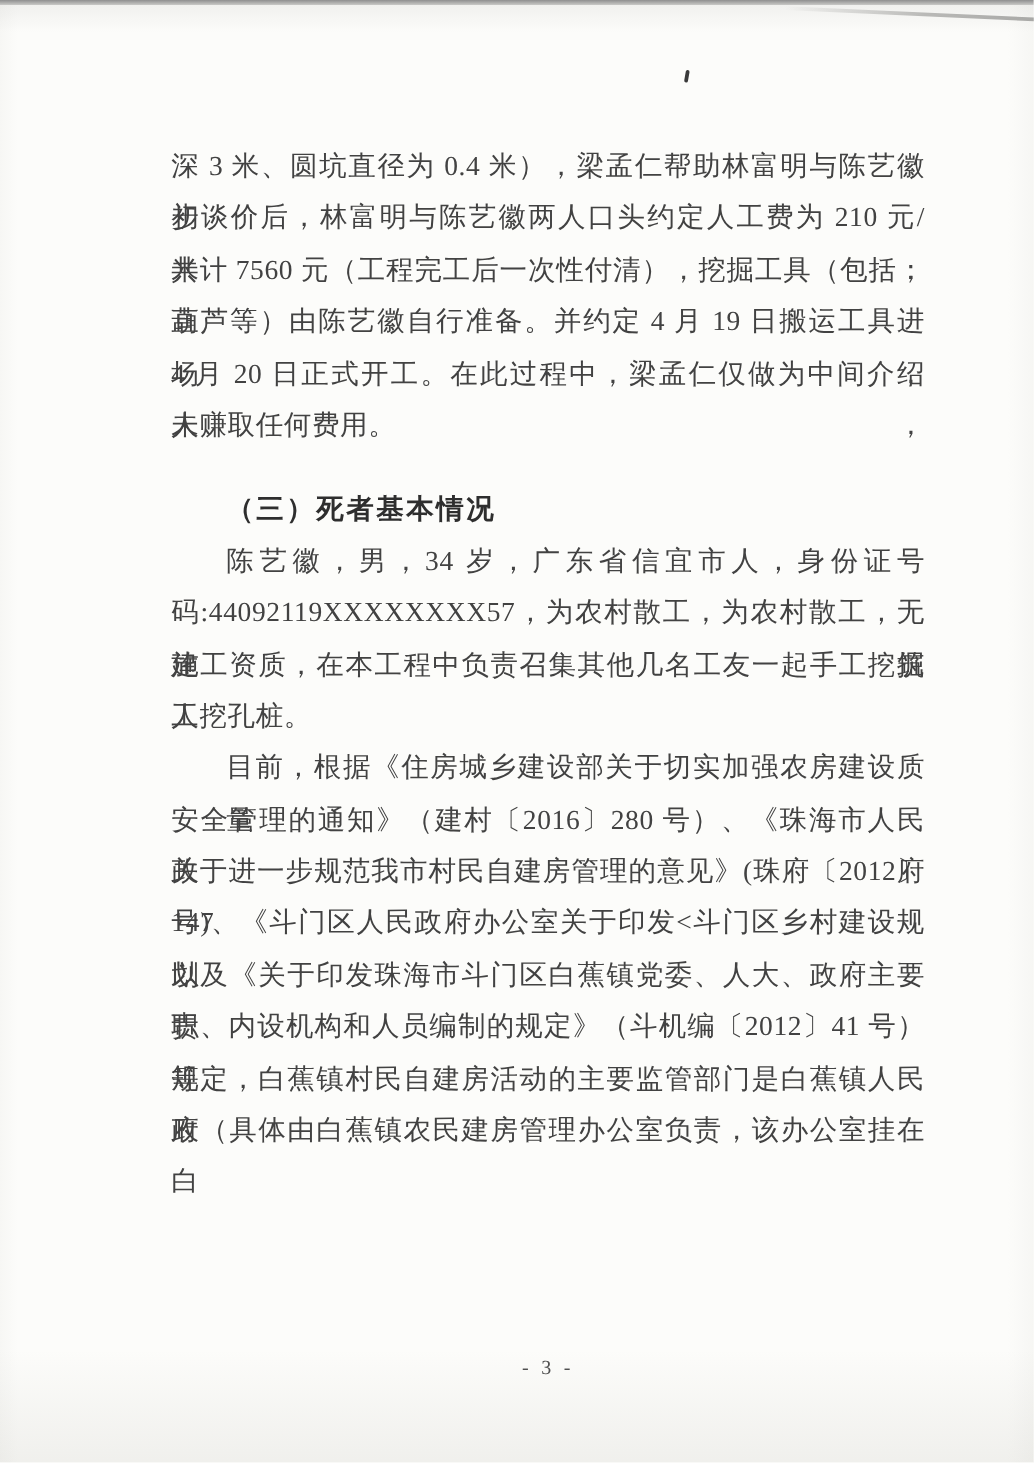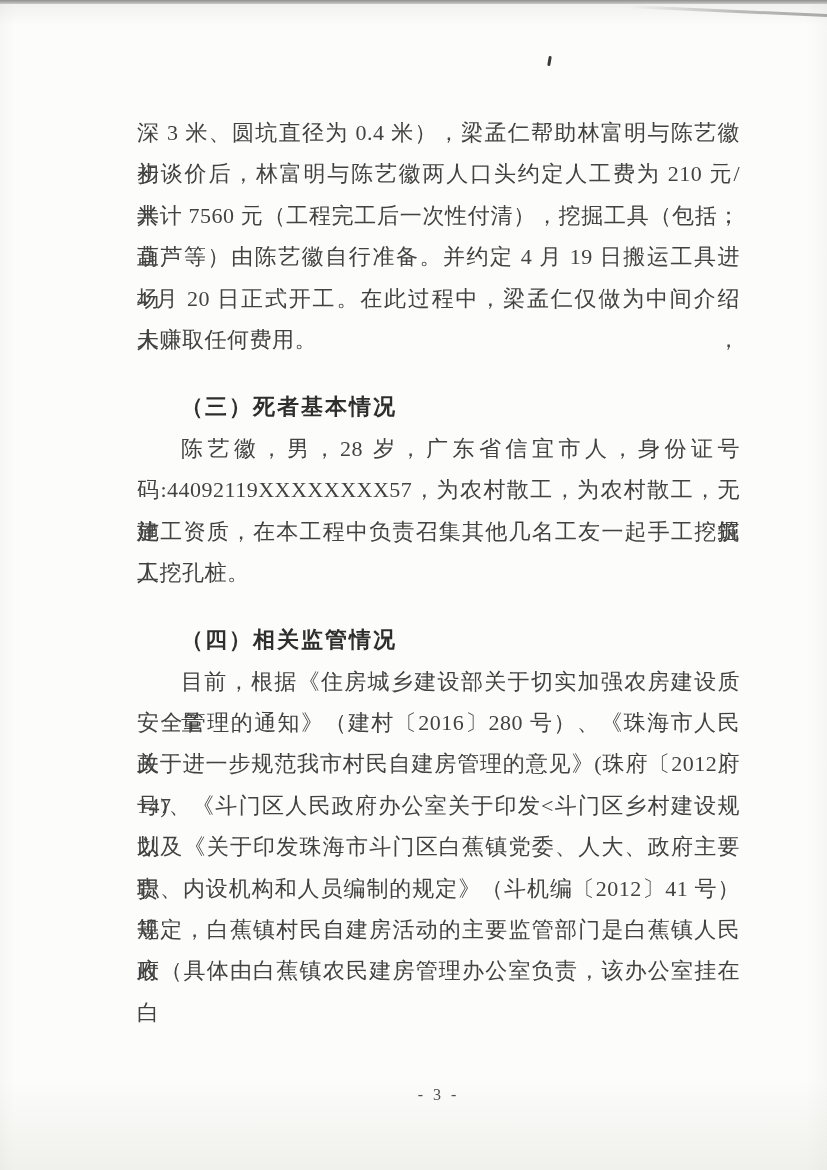--- a/index.html
+++ b/index.html
@@ -97,25 +97,24 @@
 <div class="ink-speck"></div>
 
 <div class="text-block">
     <div class="line">深 3 米、圆坑直径为 0.4 米），梁孟仁帮助林富明与陈艺徽初</div>
     <div class="line">步谈价后，林富明与陈艺徽两人口头约定人工费为 210 元/米，</div>
     <div class="line">共计 7560 元（工程完工后一次性付清），挖掘工具（包括：直</div>
     <div class="line">葫芦等）由陈艺徽自行准备。并约定 4 月 19 日搬运工具进场，</div>
     <div class="line">4 月 20 日正式开工。在此过程中，梁孟仁仅做为中间介绍人，</div>
     <div class="line no-fill">未赚取任何费用。</div>
     <div class="line heading indent no-fill">（三）死者基本情况</div>
-    <div class="line indent">陈艺徽，男，28 岁，广东省信宜市人，身份证号</div>
+    <div class="line indent">陈艺徽，男，34 岁，广东省信宜市人，身份证号</div>
     <div class="line">码:44092119XXXXXXXX57，为农村散工，为农村散工，无建筑</div>
     <div class="line">施工资质，在本工程中负责召集其他几名工友一起手工挖掘人</div>
     <div class="line no-fill">工挖孔桩。</div>
-    <div class="line heading indent no-fill">（四）相关监管情况</div>
     <div class="line indent">目前，根据《住房城乡建设部关于切实加强农房建设质量</div>
     <div class="line">安全管理的通知》（建村〔2016〕280 号）、《珠海市人民政府</div>
     <div class="line">关于进一步规范我市村民自建房管理的意见》(珠府〔2012〕147</div>
     <div class="line">号)、《斗门区人民政府办公室关于印发&lt;斗门区乡村建设规划</div>
     <div class="line">以及《关于印发珠海市斗门区白蕉镇党委、人大、政府主要职</div>
     <div class="line">责、内设机构和人员编制的规定》（斗机编〔2012〕41 号）等</div>
     <div class="line">规定，白蕉镇村民自建房活动的主要监管部门是白蕉镇人民政</div>
     <div class="line">府（具体由白蕉镇农民建房管理办公室负责，该办公室挂在白</div>
   </div>
 

